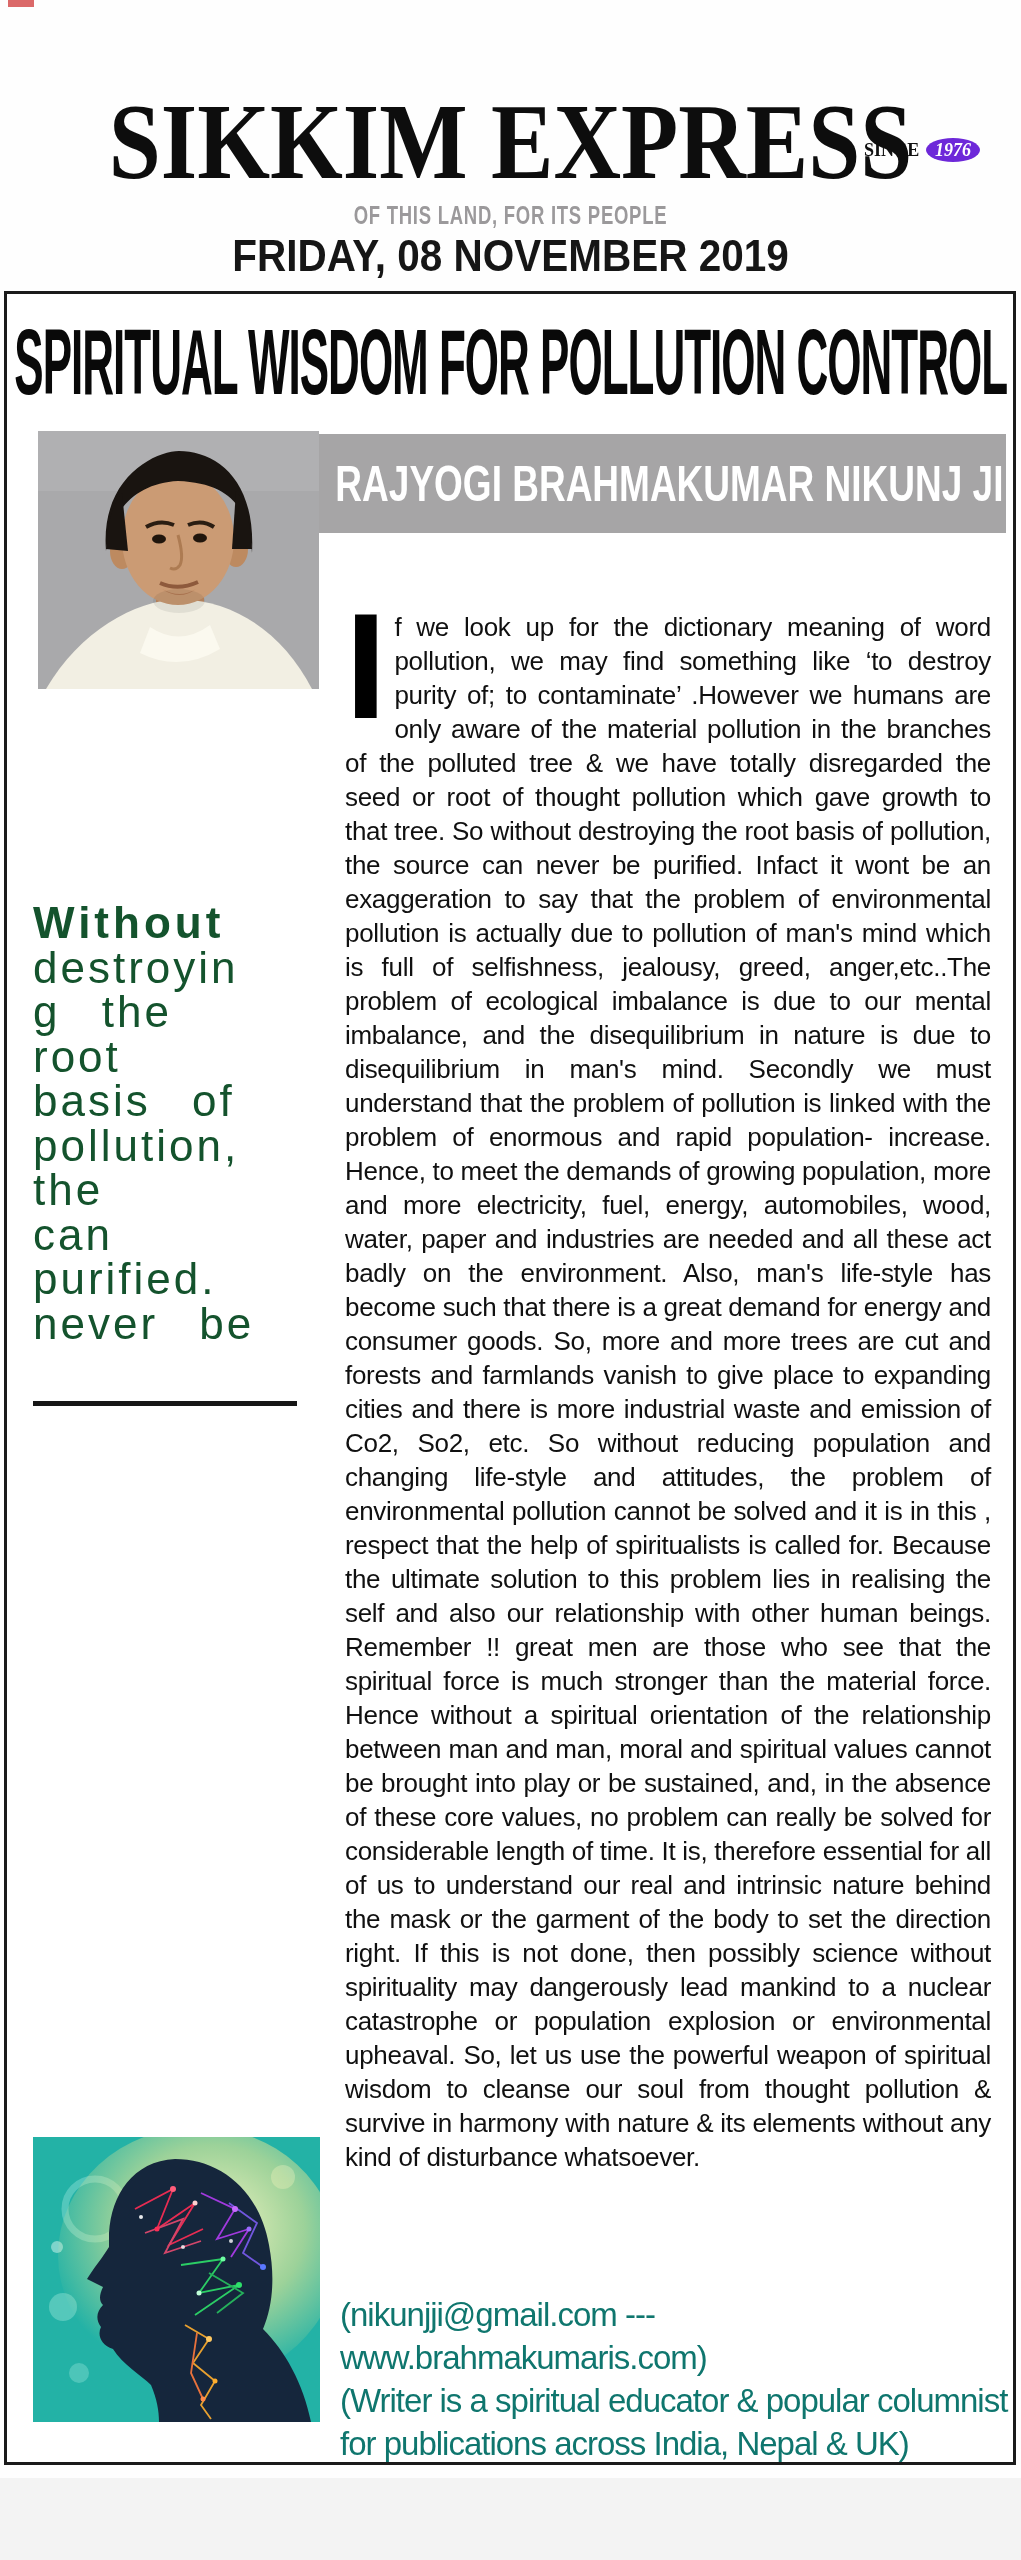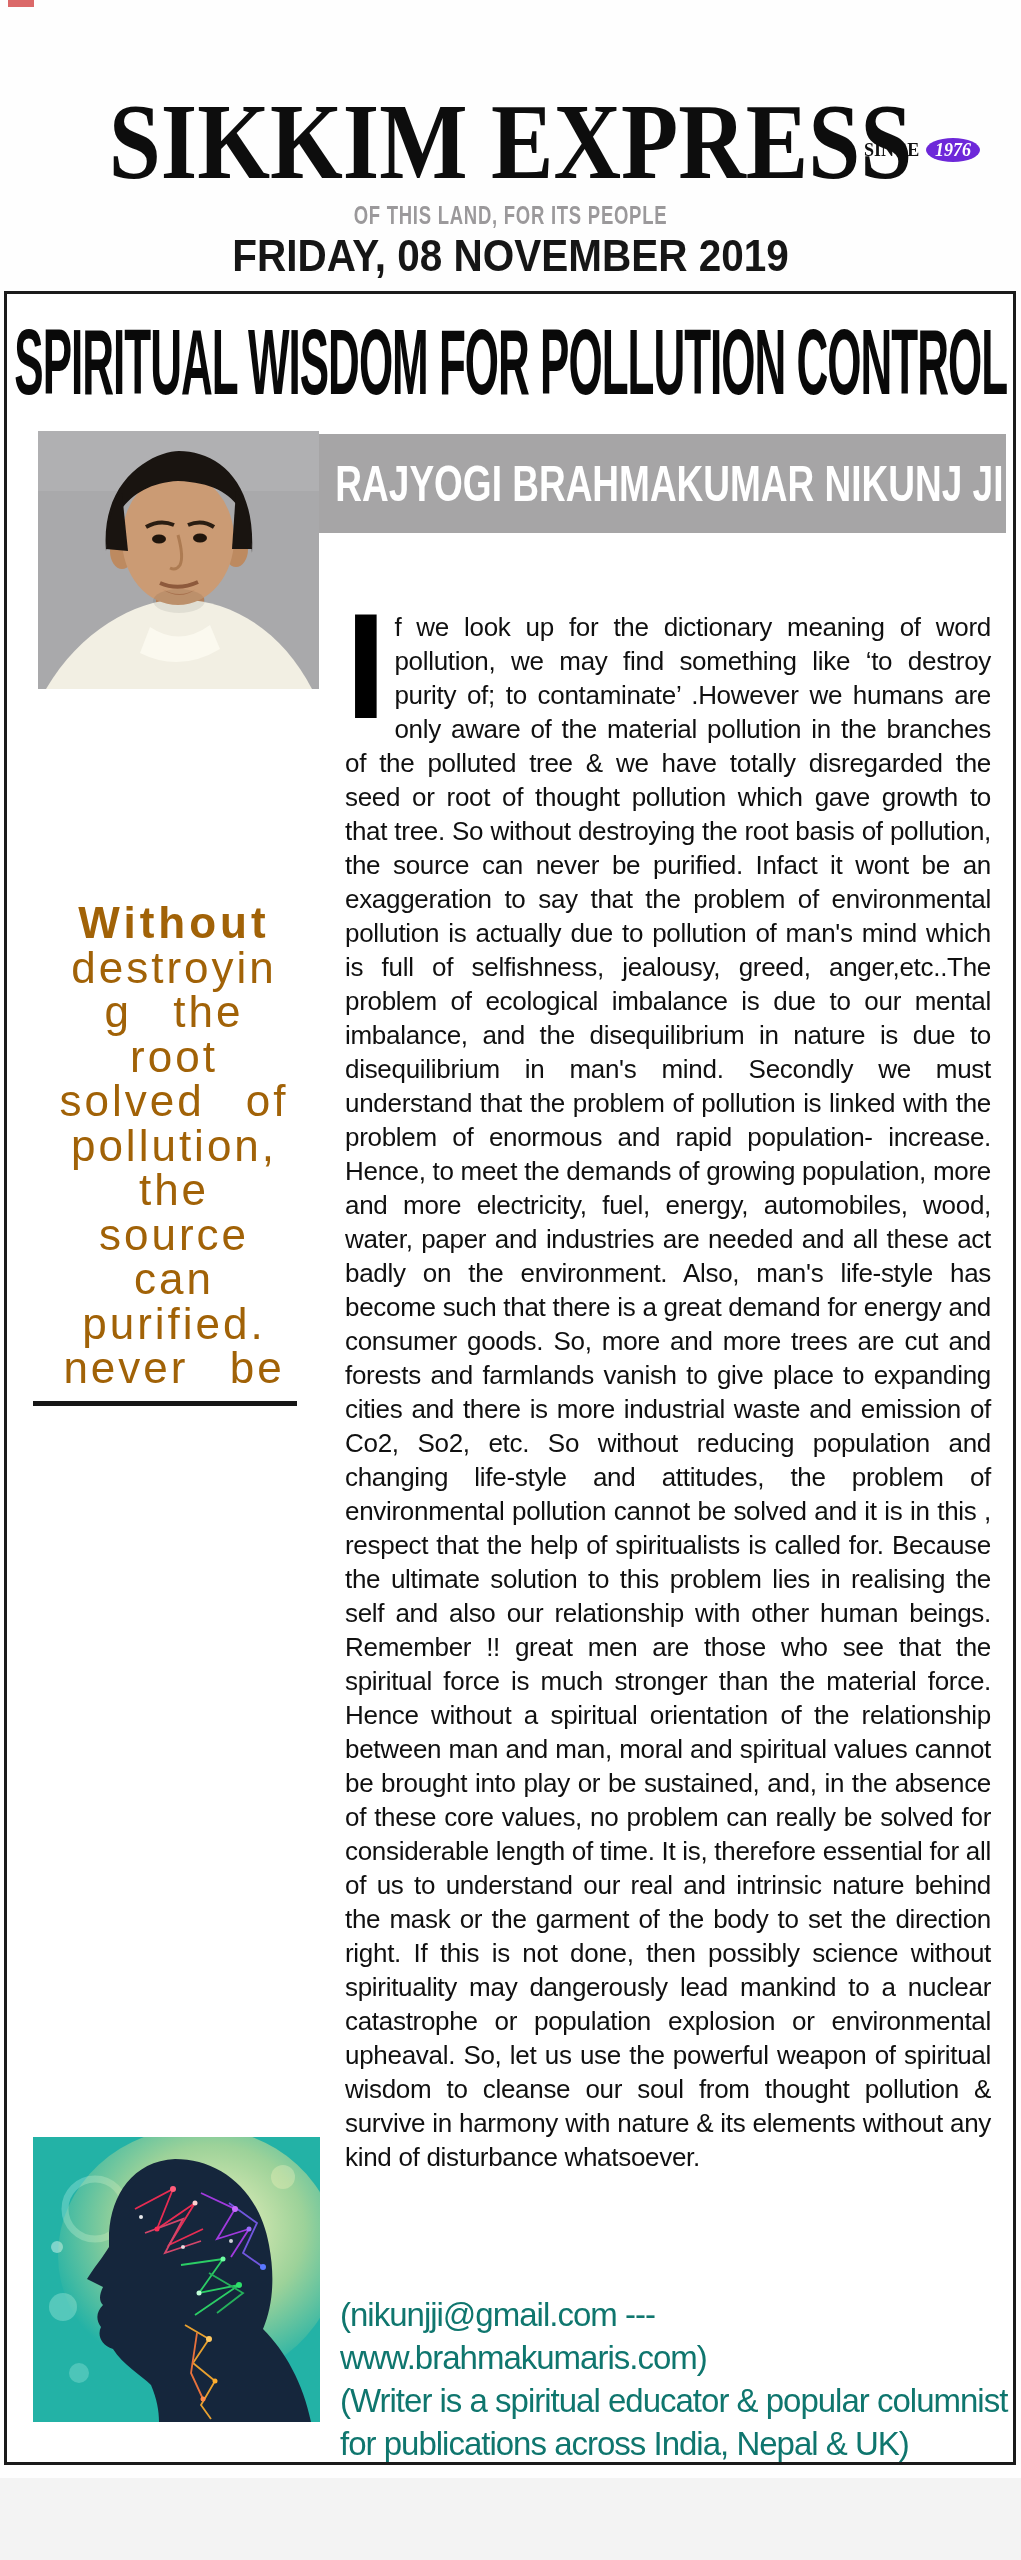--- a/index.html
+++ b/index.html
@@ -32,21 +32,21 @@
      transform:scale(.5,1.06);transform-origin:center center;}
 
   .byline-band{left:40px;top:434px;width:966px;height:99px;background:#a6a5a6;}
   .byline-text{position:absolute;left:300px;right:8px;top:0;bottom:0;display:flex;align-items:center;justify-content:center;}
   .byline-text span{white-space:nowrap;color:#ffffff;font-weight:700;font-size:50px;
      transform:scaleX(.74);transform-origin:center center;}
 
   .author-photo{left:38px;top:431px;width:281px;height:258px;}
 
   
-  .pull-quote{left:33px;top:901px;width:282px;color:#a16207;text-align:center;}
+  .pull-quote{left:33px;top:901px;width:282px;color:#14532d;}
   .pq-line{display:block;font-size:44px;line-height:44.5px;letter-spacing:3px;word-spacing:26px;white-space:nowrap;}
   .pq-bold{font-weight:700;letter-spacing:4px;}
   .pq-rule{left:33px;top:1401px;width:264px;height:5px;background:#161616;}
 
   
   .body-col{left:345px;top:610px;width:646px;font-size:26px;line-height:34px;letter-spacing:-.3px;
      text-align:justify;color:#101010;}
   .drop-cap{float:left;font-weight:700;font-size:150px;line-height:104px;margin:4px 8px 0 0;color:#000;}
 
   
@@ -105,24 +105,23 @@
     <path d="M122,152 q18,8 38,-1" stroke="#8e5a3c" stroke-width="4" fill="none"></path>
     <path d="M124,158 q18,10 34,0 q-16,12 -34,0 Z" fill="#b57b55"></path>
     <ellipse cx="141" cy="170" rx="26" ry="12" fill="#00000012"></ellipse>
   </svg>
 
   <div class="abs pull-quote">
     <span class="pq-line pq-bold">Without</span>
     <span class="pq-line">destroyin</span>
     <span class="pq-line">g the</span>
     <span class="pq-line">root</span>
-    <span class="pq-line">solved of</span>
+    <span class="pq-line">basis of</span>
     <span class="pq-line">pollution,</span>
     <span class="pq-line">the</span>
-    <span class="pq-line">source</span>
     <span class="pq-line">can</span>
     <span class="pq-line">purified.</span>
     <span class="pq-line">never be</span>
   </div>
   <div class="abs pq-rule"></div>
 
   <div class="abs body-col">
     <span class="drop-cap">I</span><span>f we look up for the dictionary meaning of word pollution, we may find something like ‘to destroy purity of; to contaminate’ .However we humans are only aware of the material pollution in the branches of the polluted tree &amp; we have totally disregarded the seed or root of thought pollution which gave growth to that tree. So without destroying the root basis of pollution, the source can never be purified. Infact it wont be an exaggeration to say that the problem of environmental pollution is actually due to pollution of man's mind which is full of selfishness, jealousy, greed, anger,etc..The problem of ecological imbalance is due to our mental imbalance, and the disequilibrium in nature is due to disequilibrium in man's mind. Secondly we must understand that the problem of pollution is linked with the problem of enormous and rapid population- increase. Hence, to meet the demands of growing population, more and more electricity, fuel, energy, automobiles, wood, water, paper and industries are needed and all these act badly on the environment. Also, man's life-style has become such that there is a great demand for energy and consumer goods. So, more and more trees are cut and forests and farmlands vanish to give place to expanding cities and there is more industrial waste and emission of Co2, So2, etc. So without reducing population and changing life-style and attitudes, the problem of environmental pollution cannot be solved and it is in this , respect that the help of spiritualists is called for. Because the ultimate solution to this problem lies in realising the self and also our relationship with other human beings. Remember !! great men are those who see that the spiritual force is much stronger than the material force. Hence without a spiritual orientation of the relationship between man and man, moral and spiritual values cannot be brought into play or be sustained, and, in the absence of these core values, no problem can really be solved for considerable length of time. It is, therefore essential for all of us to understand our real and intrinsic nature behind the mask or the garment of the body to set the direction right. If this is not done, then  possibly science without spirituality may dangerously lead mankind to a nuclear catastrophe or population explosion or environmental upheaval. So, let us use the powerful weapon of spiritual wisdom to cleanse our soul from thought pollution &amp; survive in harmony with nature &amp; its elements without any kind of disturbance whatsoever.</span>
   </div>
 

